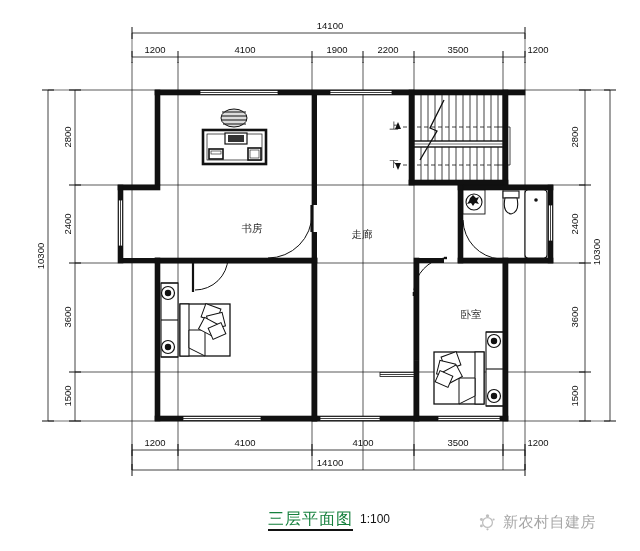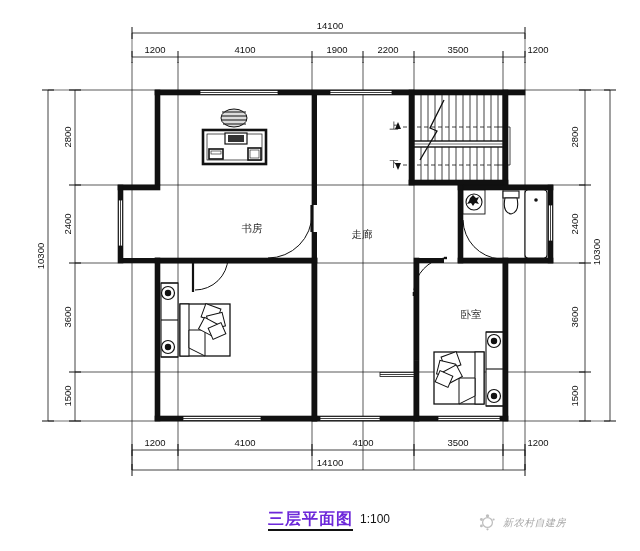--- a/index.html
+++ b/index.html
@@ -47,22 +47,22 @@
     text-anchor: middle;
   }
   .title-wrap {
     position: absolute;
     left: 268px; top: 511px;
     display: flex; align-items: baseline; gap: 7px;
   }
   .title-main {
     font-family: "DejaVu Sans", sans-serif;
     font-size: 16px;
-    font-weight: 700;
-    color: #6d28d9;
+    font-weight: 400;
+    color: #15803d;
     letter-spacing: 1px;
     border-bottom: 2.5px solid #121212;
     padding-bottom: 1px;
     line-height: 1.05;
   }
   .title-scale {
     font-family: "Liberation Sans", sans-serif;
     font-size: 12px;
     color: #121212;
     position: relative; top: -1px;
@@ -72,25 +72,24 @@
     left: 478px; top: 513px;
     display: flex; align-items: center; gap: 6px;
     opacity: 0.55;
   }
   .brand-icon {
     width: 19px; height: 19px;
     position: relative;
   }
   .brand-text {
     font-family: "DejaVu Sans", sans-serif;
-    font-size: 10px;
+    font-size: 15px;
     color: #5d5d5d;
     letter-spacing: 0.5px;
     white-space: nowrap;
-    font-style: italic;
   }
 </style>
 </head>
 <body>
 
 <div id="root">
 
   <svg id="plan" viewBox="0 0 640 551">
 
     <g stroke="#111" stroke-width="0.7" fill="none">

